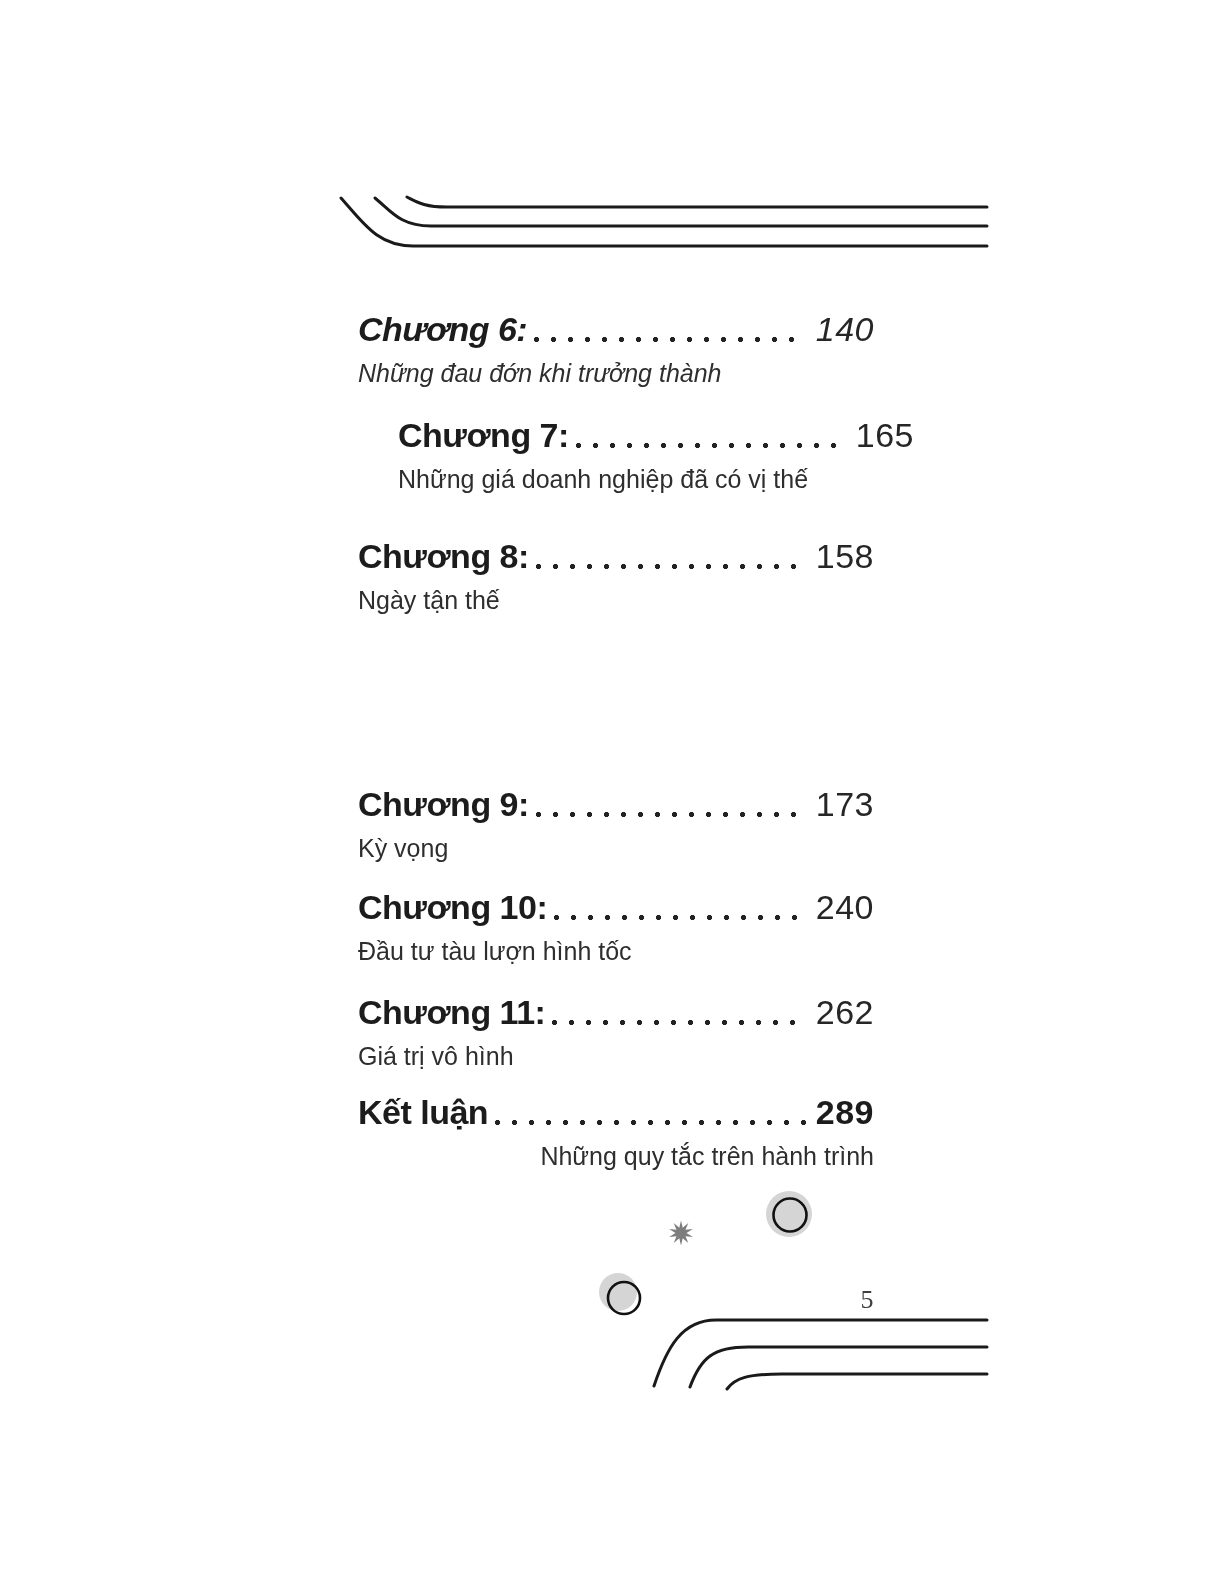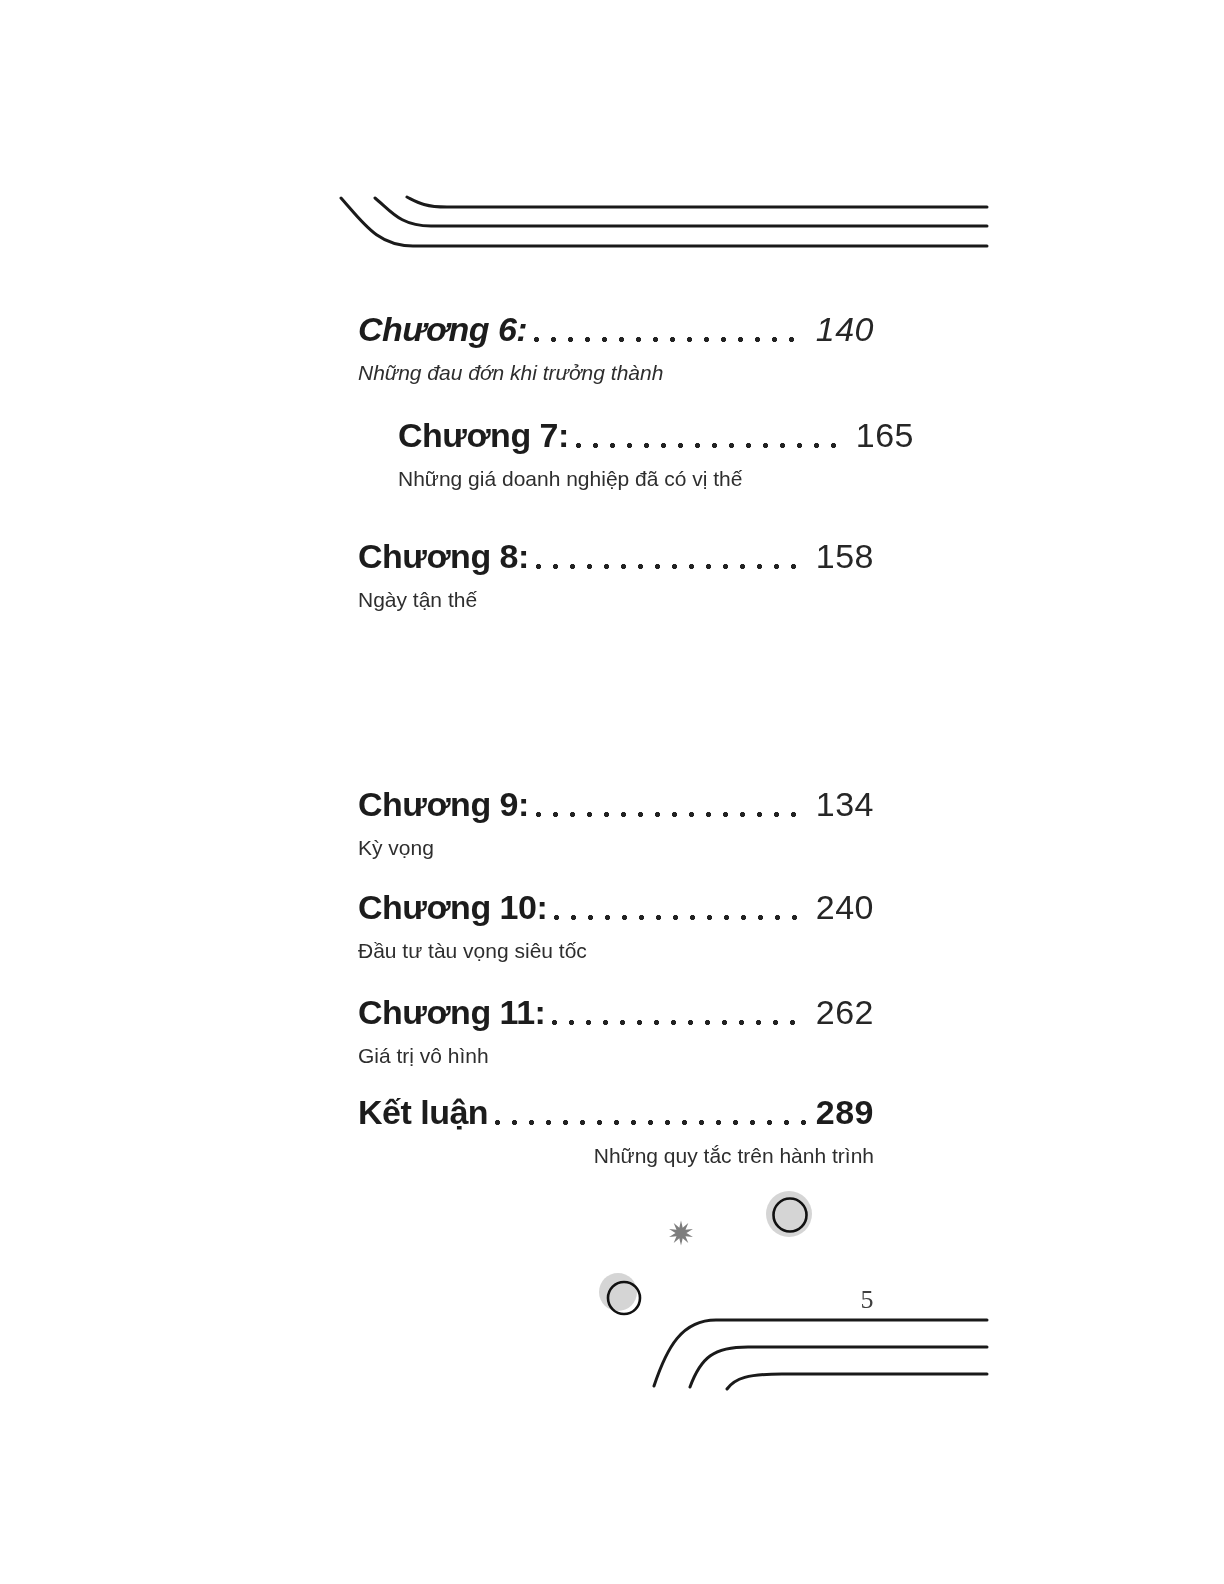--- a/index.html
+++ b/index.html
@@ -25,21 +25,21 @@
   .dots {
     flex:1; align-self:flex-end;
     height:7px; margin:0 10px 6px 6px;
     background-image: radial-gradient(circle at 3.5px 3.5px, #222222 2.3px, transparent 2.9px);
     background-size:17px 7px;
     background-repeat:repeat-x;
     background-position:left bottom;
   }
   .toc-sub {
     margin-top:8px;
-    font-size:21px; line-height:32px;
+    font-size:25px; line-height:32px;
     font-weight:400; color:#2e2e2e;
   }
 
   .section-heading {
     position:absolute; left:308px; top:638px; width:620px;
     text-align:center;
     font-size:34px; line-height:37px; font-weight:700;
     color:#1c1c1c; letter-spacing:-0.3px;
   }
 
@@ -103,32 +103,32 @@
       <span class="toc-page">158</span>
     </div>
     <div class="toc-sub">Ngày tận thế</div>
   </div>
 
 
   <div class="toc-col" id="e3">
     <div class="toc-row">
       <span class="toc-label">Chương 9:</span>
       <span class="dots"></span>
-      <span class="toc-page">134</span>
+      <span class="toc-page">173</span>
     </div>
     <div class="toc-sub">Kỳ vọng</div>
   </div>
 
   <div class="toc-col" id="e4">
     <div class="toc-row">
       <span class="toc-label">Chương 10:</span>
       <span class="dots"></span>
       <span class="toc-page">240</span>
     </div>
-    <div class="toc-sub">Đầu tư tàu vọng siêu tốc</div>
+    <div class="toc-sub">Đầu tư tàu lượn hình tốc</div>
   </div>
 
   <div class="toc-col" id="e5">
     <div class="toc-row">
       <span class="toc-label">Chương 11:</span>
       <span class="dots"></span>
       <span class="toc-page">262</span>
     </div>
     <div class="toc-sub">Giá trị vô hình</div>
   </div>

